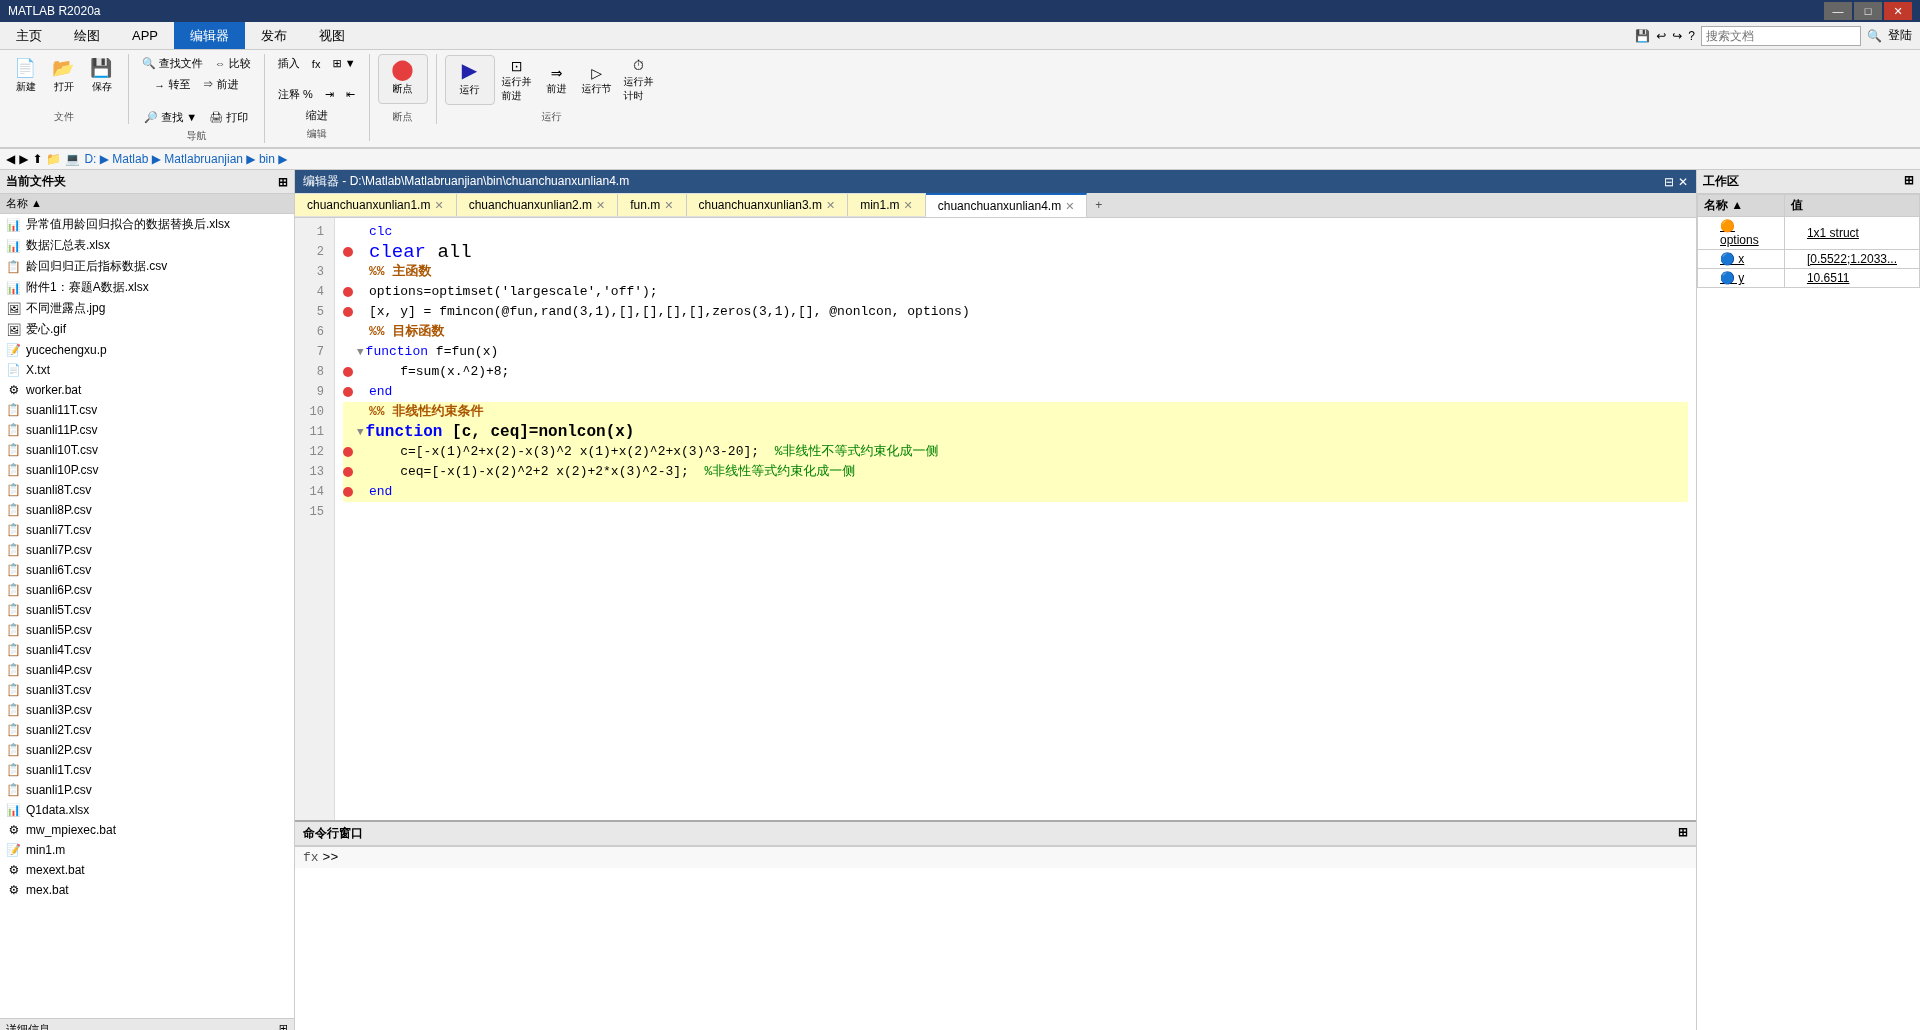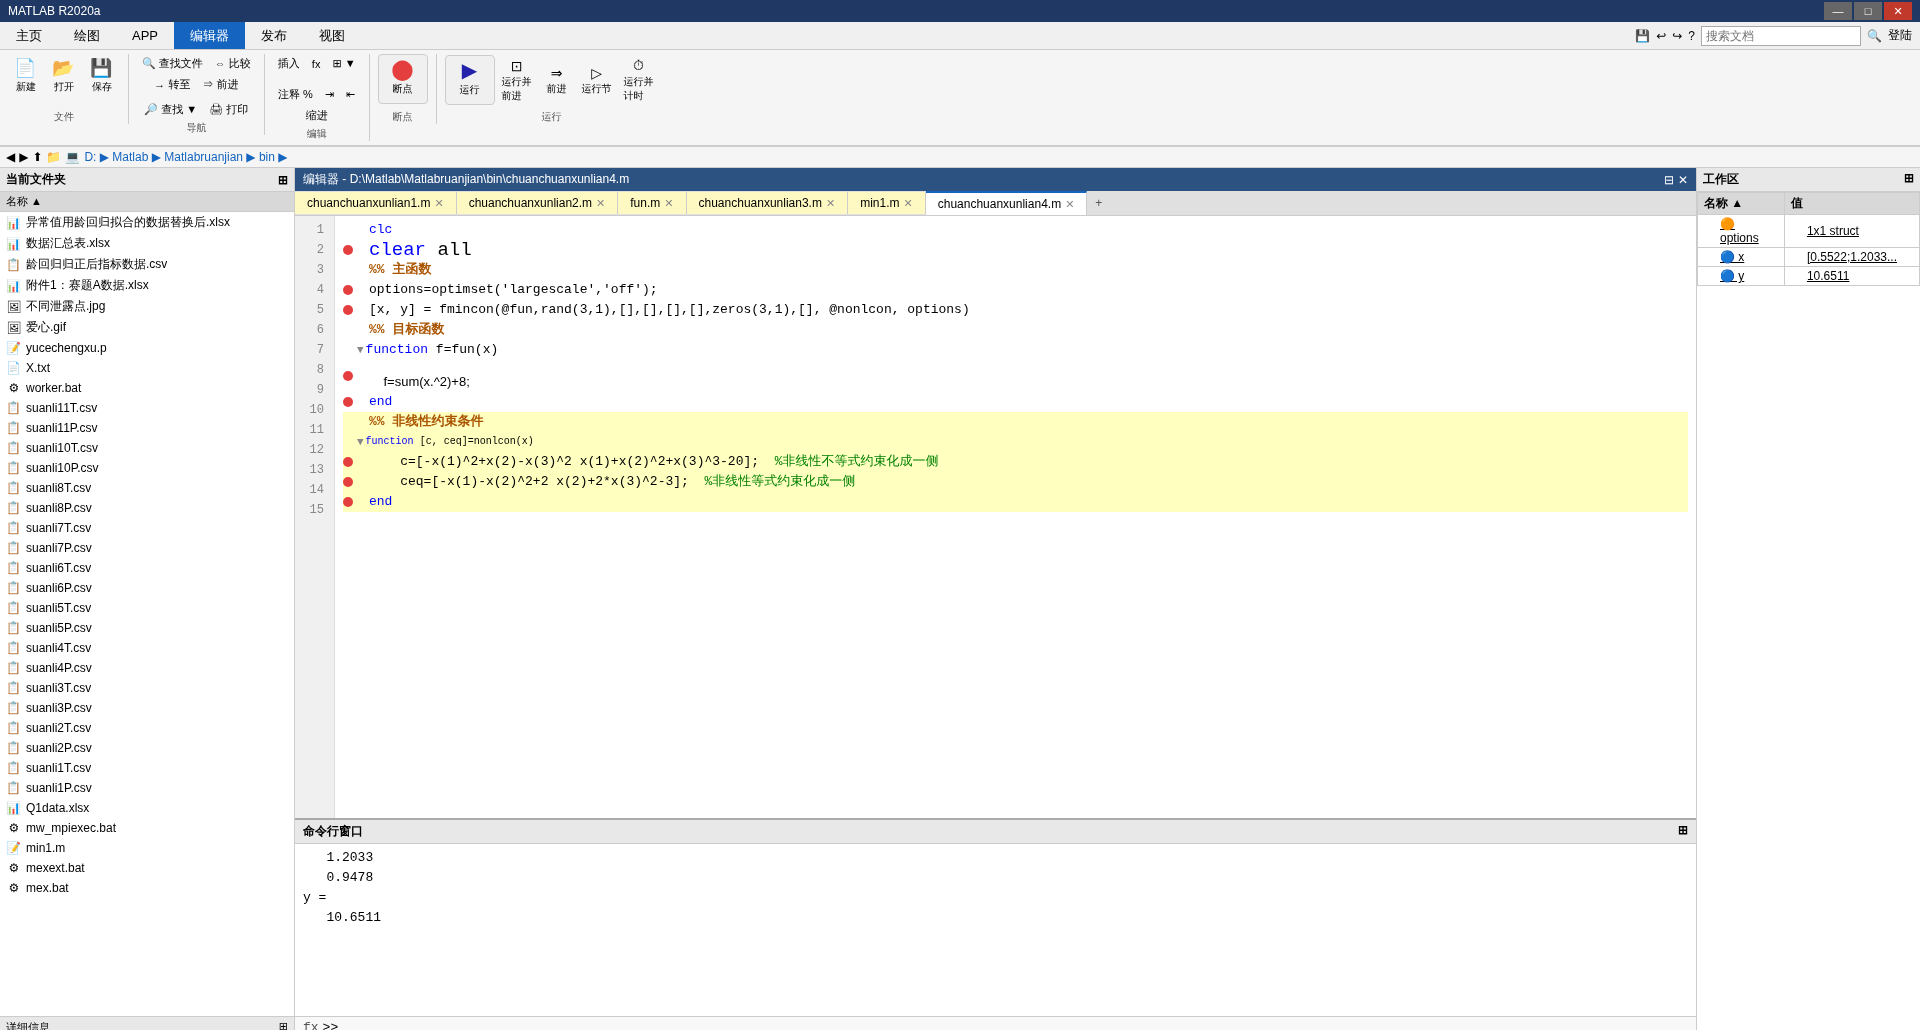--- a/index.html
+++ b/index.html
@@ -135,21 +135,21 @@
 
   <div class="toolbar-group">
     <div class="toolbar-row">
       <div class="tb-btn-small">🔍 查找文件</div>
       <div class="tb-btn-small">⇔ 比较</div>
     </div>
     <div class="toolbar-row" style="margin-top:2px;">
       <div class="tb-btn-small">→ 转至</div>
       <div class="tb-btn-small">⇒ 前进</div>
     </div>
-    <div class="toolbar-row" style="margin-top:6px;">
+    <div class="toolbar-row" style="margin-top:14px;">
       <div class="tb-btn-small">🔎 查找 ▼</div>
       <div class="tb-btn-small">🖨 打印</div>
     </div>
     <div class="toolbar-group-label">导航</div>
   </div>
 
   <div class="toolbar-group">
     <div class="toolbar-row">
       <div class="tb-btn-small">插入</div>
       <div class="tb-btn-small">fx</div>
@@ -425,45 +425,36 @@
           <div style="line-height: 20px; display: flex; align-items: center; justify-content: flex-end; padding-right: 4px; color: rgb(136, 136, 136); font-size: 12px;">15</div>
         </div>
       <div class="code-lines" id="code-lines-container">
           <div class="code-line"><span style="display:inline-block;width:10px;margin-right:4px;"></span><span style="display:inline-block;width:10px;margin-right:2px;"></span><span style="font-family:'Courier New',monospace;font-size:13px;"><span style="color:#0000ff;">clc</span></span></div>
           <div class="code-line"><span style="display:inline-block;width:10px;height:10px;background:#e53e3e;border-radius:50%;margin-right:4px;flex-shrink:0;"></span><span style="display:inline-block;width:10px;margin-right:2px;"></span><span style="font-family:'Courier New',monospace;font-size:19px;"><span style="color:#0000ff;">clear</span> all</span></div>
           <div class="code-line"><span style="display:inline-block;width:10px;margin-right:4px;"></span><span style="display:inline-block;width:10px;margin-right:2px;"></span><span style="font-family:'Courier New',monospace;font-size:13px;"><span style="color:#aa5500;font-weight:bold;">%% 主函数</span></span></div>
           <div class="code-line"><span style="display:inline-block;width:10px;height:10px;background:#e53e3e;border-radius:50%;margin-right:4px;flex-shrink:0;"></span><span style="display:inline-block;width:10px;margin-right:2px;"></span><span style="font-family:Liberation Mono, monospace;font-size:13px;">options=optimset('largescale','off');</span></div>
           <div class="code-line"><span style="display:inline-block;width:10px;height:10px;background:#e53e3e;border-radius:50%;margin-right:4px;flex-shrink:0;"></span><span style="display:inline-block;width:10px;margin-right:2px;"></span><span style="font-family:'Courier New',monospace;font-size:13px;">[x, y] = fmincon(@fun,rand(3,1),[],[],[],[],zeros(3,1),[], @nonlcon, options)</span></div>
           <div class="code-line"><span style="display:inline-block;width:10px;margin-right:4px;"></span><span style="display:inline-block;width:10px;margin-right:2px;"></span><span style="font-family:'Courier New',monospace;font-size:13px;"><span style="color:#aa5500;font-weight:bold;">%% 目标函数</span></span></div>
           <div class="code-line"><span style="display:inline-block;width:10px;margin-right:4px;"></span><span style="color:#888;margin-right:2px;cursor:pointer;font-size:11px;">▼</span><span style="font-family:'Courier New',monospace;font-size:13px;"><span style="color:#0000ff;">function</span> f=fun(x)</span></div>
-          <div class="code-line"><span style="display:inline-block;width:10px;height:10px;background:#e53e3e;border-radius:50%;margin-right:4px;flex-shrink:0;"></span><span style="display:inline-block;width:10px;margin-right:2px;"></span><span style="font-family:Liberation Sans, sans-serif;font-size:13px;margin-top:12px;">    f=sum(x.^2)+8;</span></div>
+          <div class="code-line"><span style="display:inline-block;width:10px;height:10px;background:#e53e3e;border-radius:50%;margin-right:4px;flex-shrink:0;"></span><span style="display:inline-block;width:10px;margin-right:2px;"></span><span style="font-family:Liberation Mono, monospace;font-size:13px;">    f=sum(x.^2)+8;</span></div>
           <div class="code-line"><span style="display:inline-block;width:10px;height:10px;background:#e53e3e;border-radius:50%;margin-right:4px;flex-shrink:0;"></span><span style="display:inline-block;width:10px;margin-right:2px;"></span><span style="font-family:'Courier New',monospace;font-size:13px;"><span style="color:#0000ff;">end</span></span></div>
           <div class="code-line" style="background: rgb(255, 255, 192);"><span style="display:inline-block;width:10px;margin-right:4px;"></span><span style="display:inline-block;width:10px;margin-right:2px;"></span><span style="font-family:'Courier New',monospace;font-size:13px;"><span style="color:#aa5500;font-weight:bold;">%% 非线性约束条件</span></span></div>
-          <div class="code-line" style="background: rgb(255, 255, 192);"><span style="display:inline-block;width:10px;margin-right:4px;"></span><span style="color:#888;margin-right:2px;cursor:pointer;font-size:11px;">▼</span><span style="font-family:'Courier New',monospace;font-size:10px;"><span style="color:#0000ff;">function</span> [c, ceq]=nonlcon(x)</span></div>
+          <div class="code-line" style="background: rgb(255, 255, 192);"><span style="display:inline-block;width:10px;margin-right:4px;"></span><span style="color:#888;margin-right:2px;cursor:pointer;font-size:11px;">▼</span><span style="font-family:'Courier New',monospace;font-size:16px;font-weight:bold;"><span style="color:#0000ff;">function</span> [c, ceq]=nonlcon(x)</span></div>
           <div class="code-line" style="background: rgb(255, 255, 192);"><span style="display:inline-block;width:10px;height:10px;background:#e53e3e;border-radius:50%;margin-right:4px;flex-shrink:0;"></span><span style="display:inline-block;width:10px;margin-right:2px;"></span><span style="font-family:'Courier New',monospace;font-size:13px;">    c=[-x(1)^2+x(2)-x(3)^2 x(1)+x(2)^2+x(3)^3-20];  <span style="color:#008000;">%非线性不等式约束化成一侧</span></span></div>
           <div class="code-line" style="background: rgb(255, 255, 192);"><span style="display:inline-block;width:10px;height:10px;background:#e53e3e;border-radius:50%;margin-right:4px;flex-shrink:0;"></span><span style="display:inline-block;width:10px;margin-right:2px;"></span><span style="font-family:'Courier New',monospace;font-size:13px;">    ceq=[-x(1)-x(2)^2+2 x(2)+2*x(3)^2-3];  <span style="color:#008000;">%非线性等式约束化成一侧</span></span></div>
           <div class="code-line" style="background: rgb(255, 255, 192);"><span style="display:inline-block;width:10px;height:10px;background:#e53e3e;border-radius:50%;margin-right:4px;flex-shrink:0;"></span><span style="display:inline-block;width:10px;margin-right:2px;"></span><span style="font-family:'Courier New',monospace;font-size:13px;"><span style="color:#0000ff;">end</span></span></div>
           <div class="code-line" style="background: rgb(255, 255, 192);"><span style="display:inline-block;width:10px;margin-right:4px;"></span><span style="display:inline-block;width:10px;margin-right:2px;"></span><span style="font-family:'Courier New',monospace;font-size:13px;"></span></div>
         </div>
     </div>
 
     <div id="cmd-area">
       <div id="cmd-titlebar">
         <span>命令行窗口</span>
         <span style="cursor:pointer;">⊞</span>
       </div>
-      <div id="cmd-content">
-
-      <div style="line-height: 20px; white-space: pre;">   1.2033</div>
-          <div style="line-height: 20px; white-space: pre;">   0.9478</div>
-          <div style="line-height: 20px; white-space: pre;"></div>
-          <div style="line-height: 20px; white-space: pre;">y =</div>
-          <div style="line-height: 20px; white-space: pre;"></div>
-          <div style="line-height: 20px; white-space: pre;">   10.6511</div>
-        </div>
       <div id="cmd-input-row">
         <span style="color:#555;">fx</span>
         <span>&gt;&gt;</span>
         <input type="text" style="border: none; outline: none; flex: 1 1 0%; font-family: &quot;Courier New&quot;, monospace; font-size: 13px; background: transparent;">
       </div>
     </div>
   </div>
 
   <div id="workspace">
     <div id="workspace-header">

